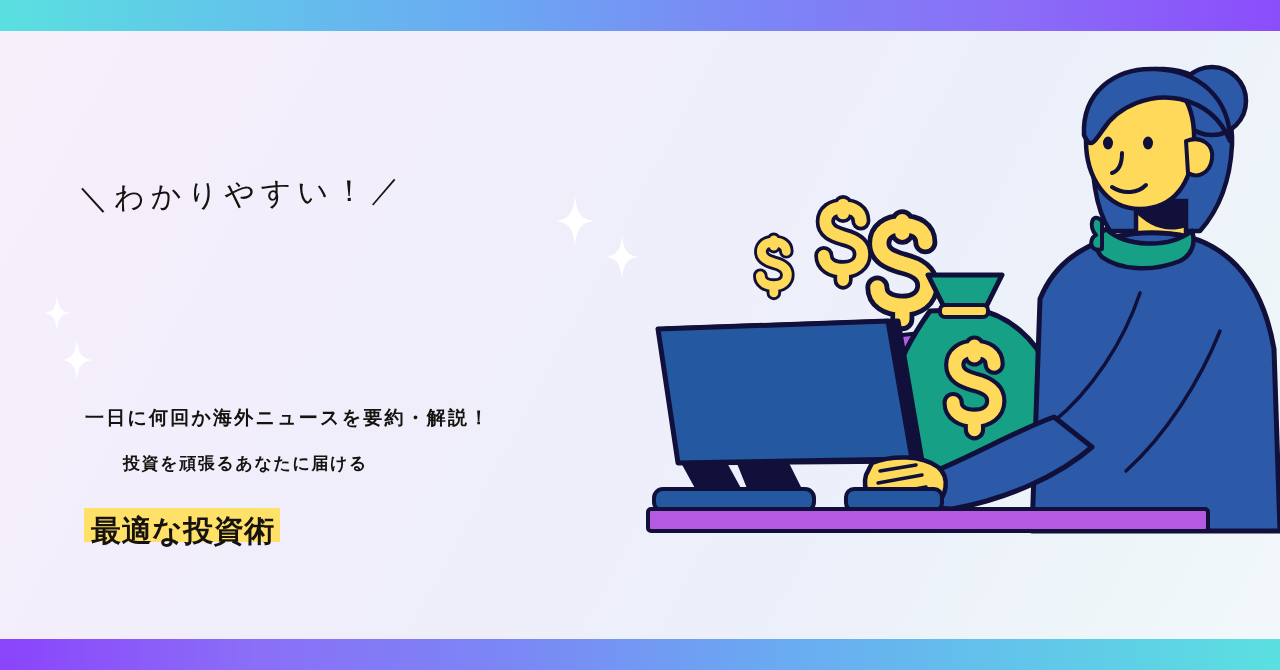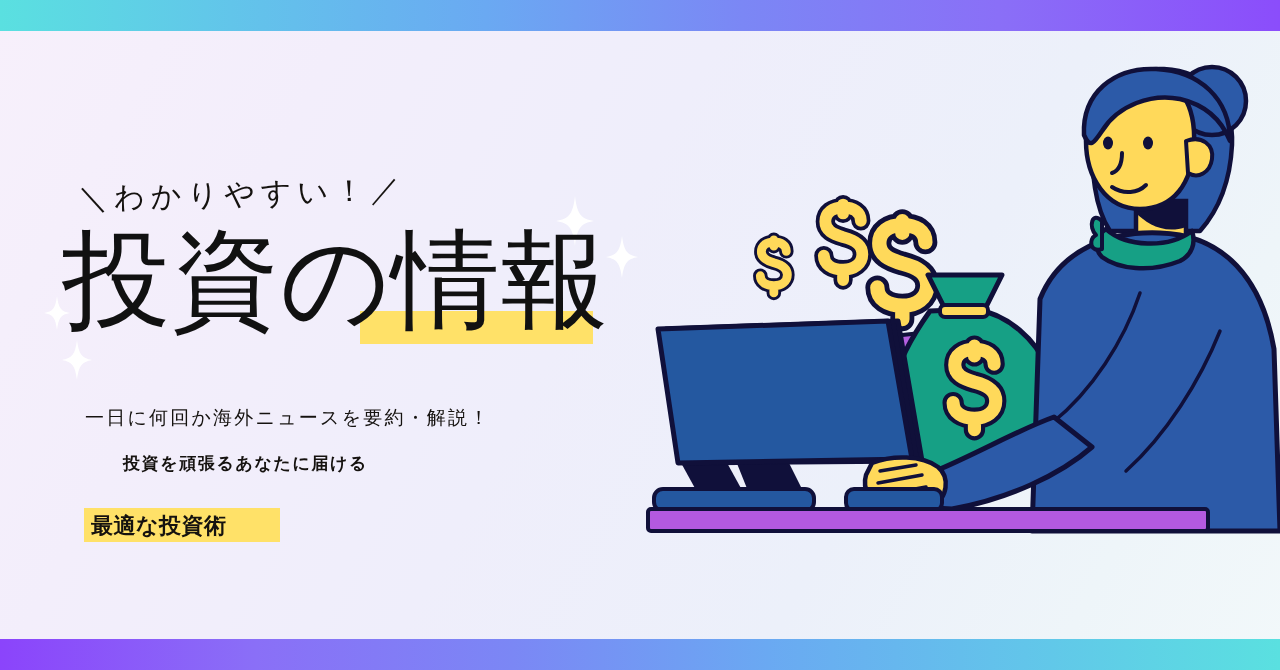--- a/index.html
+++ b/index.html
@@ -83,21 +83,21 @@
     letter-spacing: 1px;
     white-space: nowrap;
     font-family: "DejaVu Sans", sans-serif;
   }
 
   #sub-1 {
     position: absolute;
     left: 85px;
     top: 374px;
     font-size: 19px;
-    font-weight: 400;
+    font-weight: 700;
     letter-spacing: 2.2px;
     color: #15120f;
     white-space: nowrap;
   }
   #sub-2 {
     position: absolute;
     left: 85px;
     top: 421px;
     font-size: 17px;
     font-weight: 700;
@@ -119,21 +119,21 @@
     width: 196px;
     height: 34px;
     background: #ffe168;
     z-index: 1;
   }
   #sub-3 {
     position: absolute;
     left: 7px;
     top: 34px;
     z-index: 2;
-    font-size: 22px;
+    font-size: 30px;
     font-weight: 700;
     letter-spacing: 0.5px;
     color: #15120f;
     white-space: nowrap;
   }
 
   
   .sparkle {
     position: absolute;
     z-index: 15;
@@ -167,24 +167,20 @@
     <path d="M13 0 C14.5 12 17 15.5 26 17 C17 18.5 14.5 22 13 34 C11.5 22 9 18.5 0 17 C9 15.5 11.5 12 13 0 Z" fill="#ffffff"></path>
   </svg>
   <svg class="sparkle" style="left:62px; top:340px; width:30px; height:40px;" viewBox="0 0 30 40">
     <path d="M15 0 C16.8 14 19.5 18 30 20 C19.5 22 16.8 26 15 40 C13.2 26 10.5 22 0 20 C10.5 18 13.2 14 15 0 Z" fill="#ffffff"></path>
   </svg>
 
   <div id="text-col">
 
     <div id="eyebrow">＼わかりやすい！／</div>
 
-    <div id="headline-wrap">
-      <div id="headline-hl"></div>
-      <div id="headline">投資の情報</div>
-    </div>
 
     <div id="sub-1">一日に何回か海外ニュースを要約・解説！</div>
 
     <div id="sub-2">投資を頑張るあなたに届ける</div>
 
     <div id="sub-3-wrap">
       <div id="sub-3-hl"></div>
       <div id="sub-3">最適な投資術</div>
     </div>
   </div>

